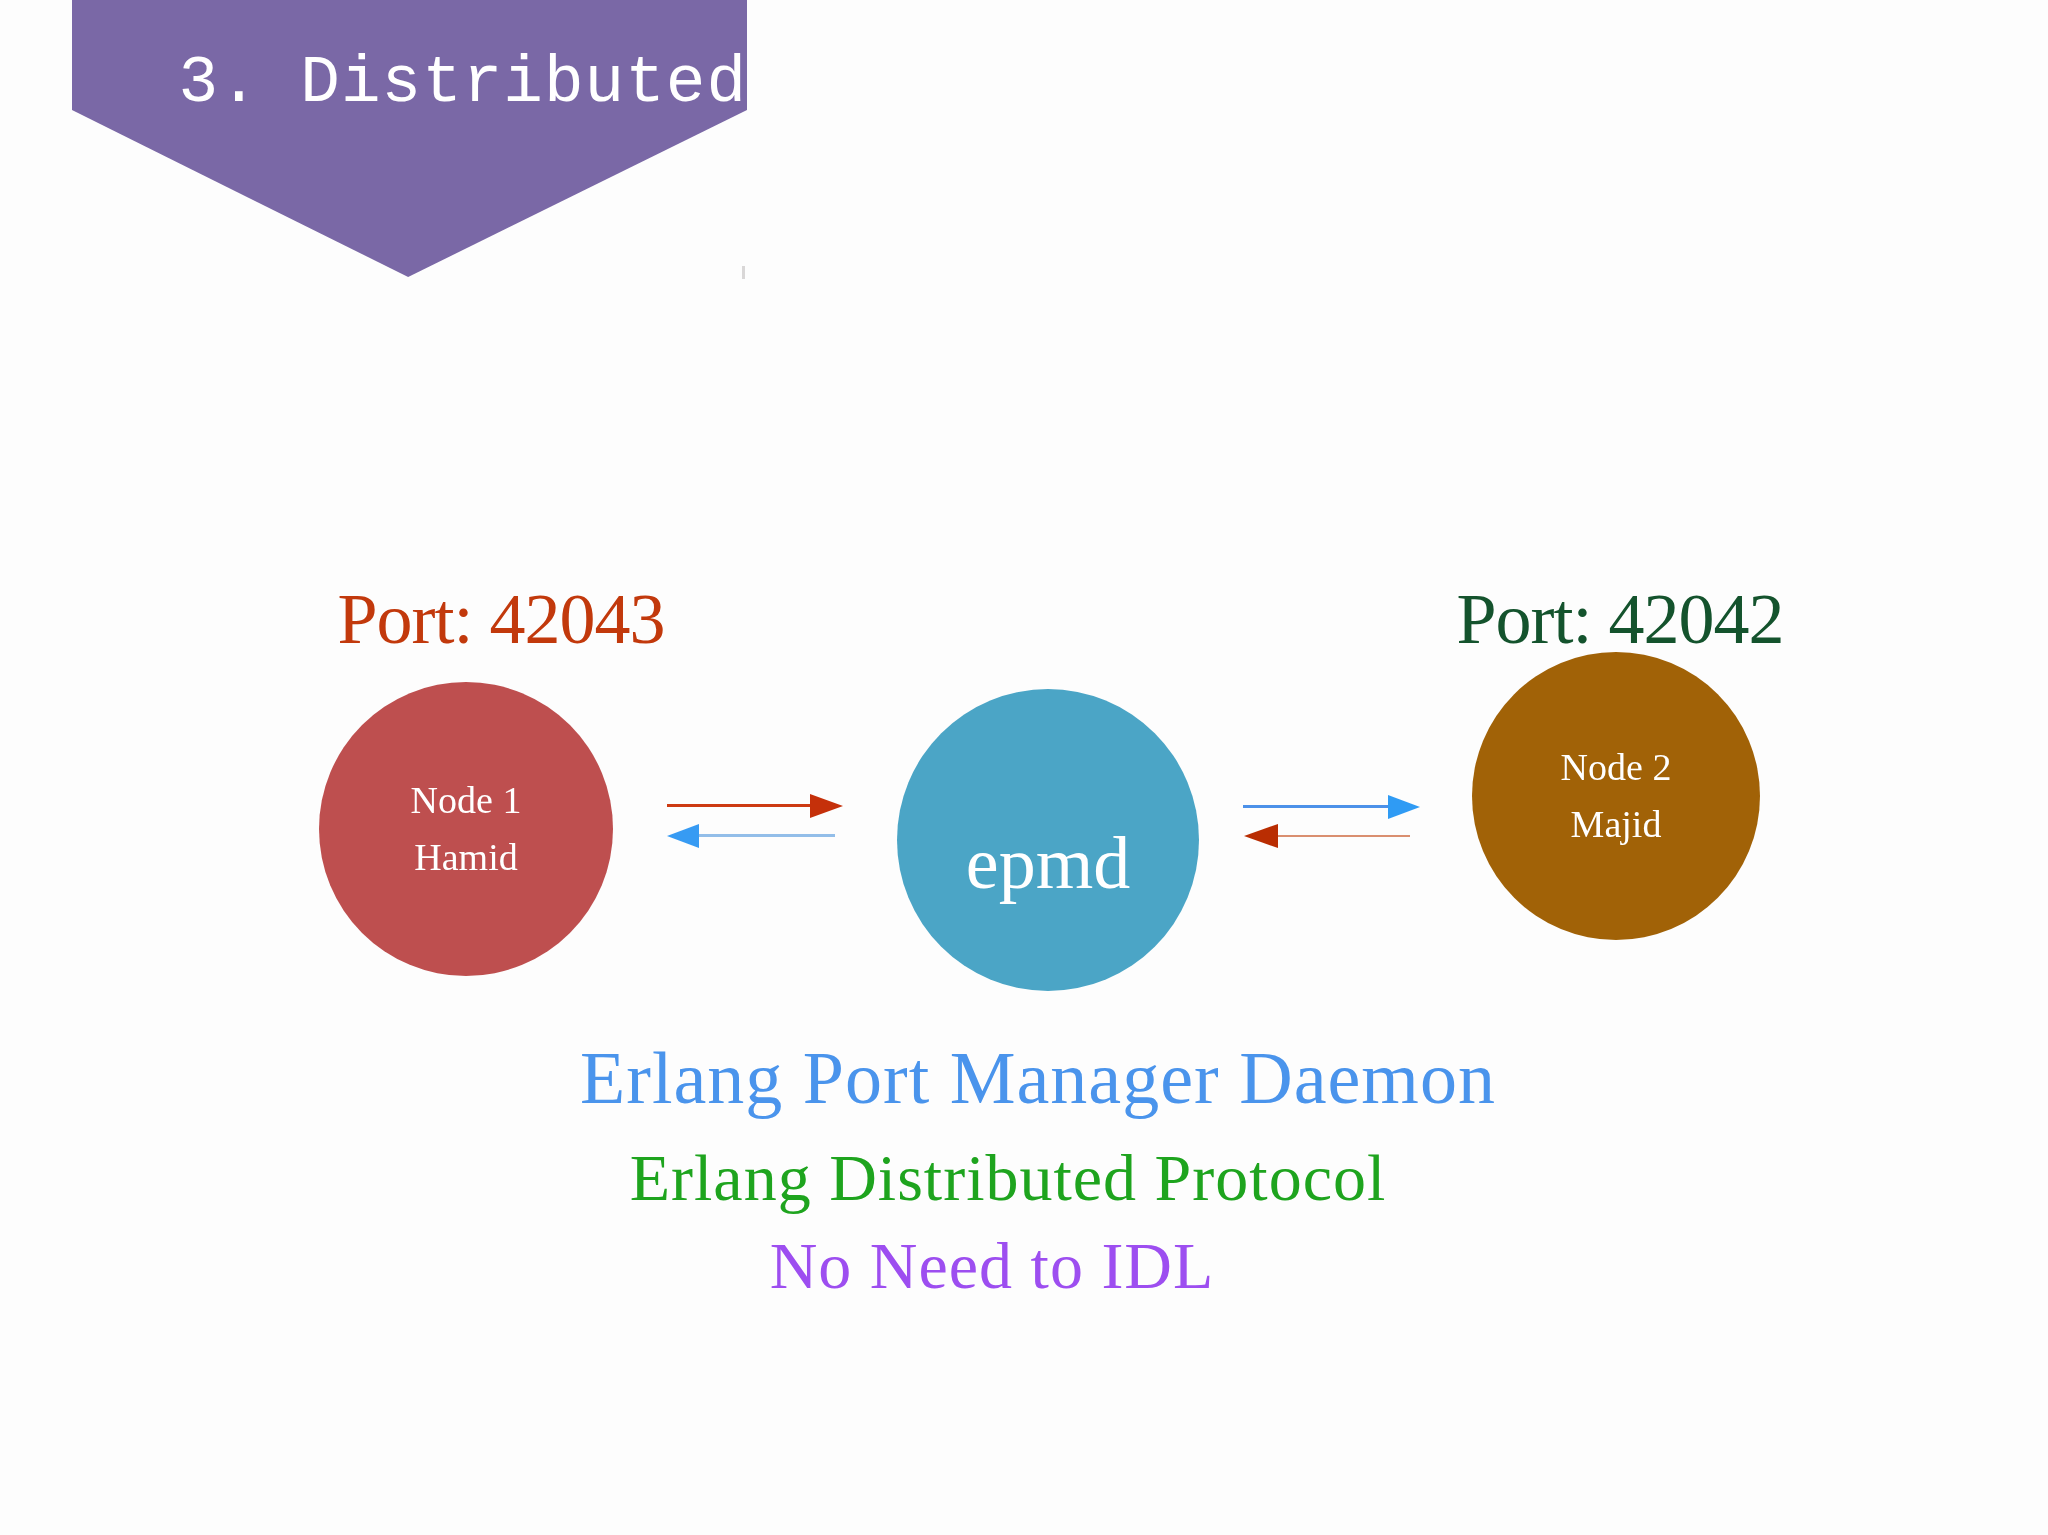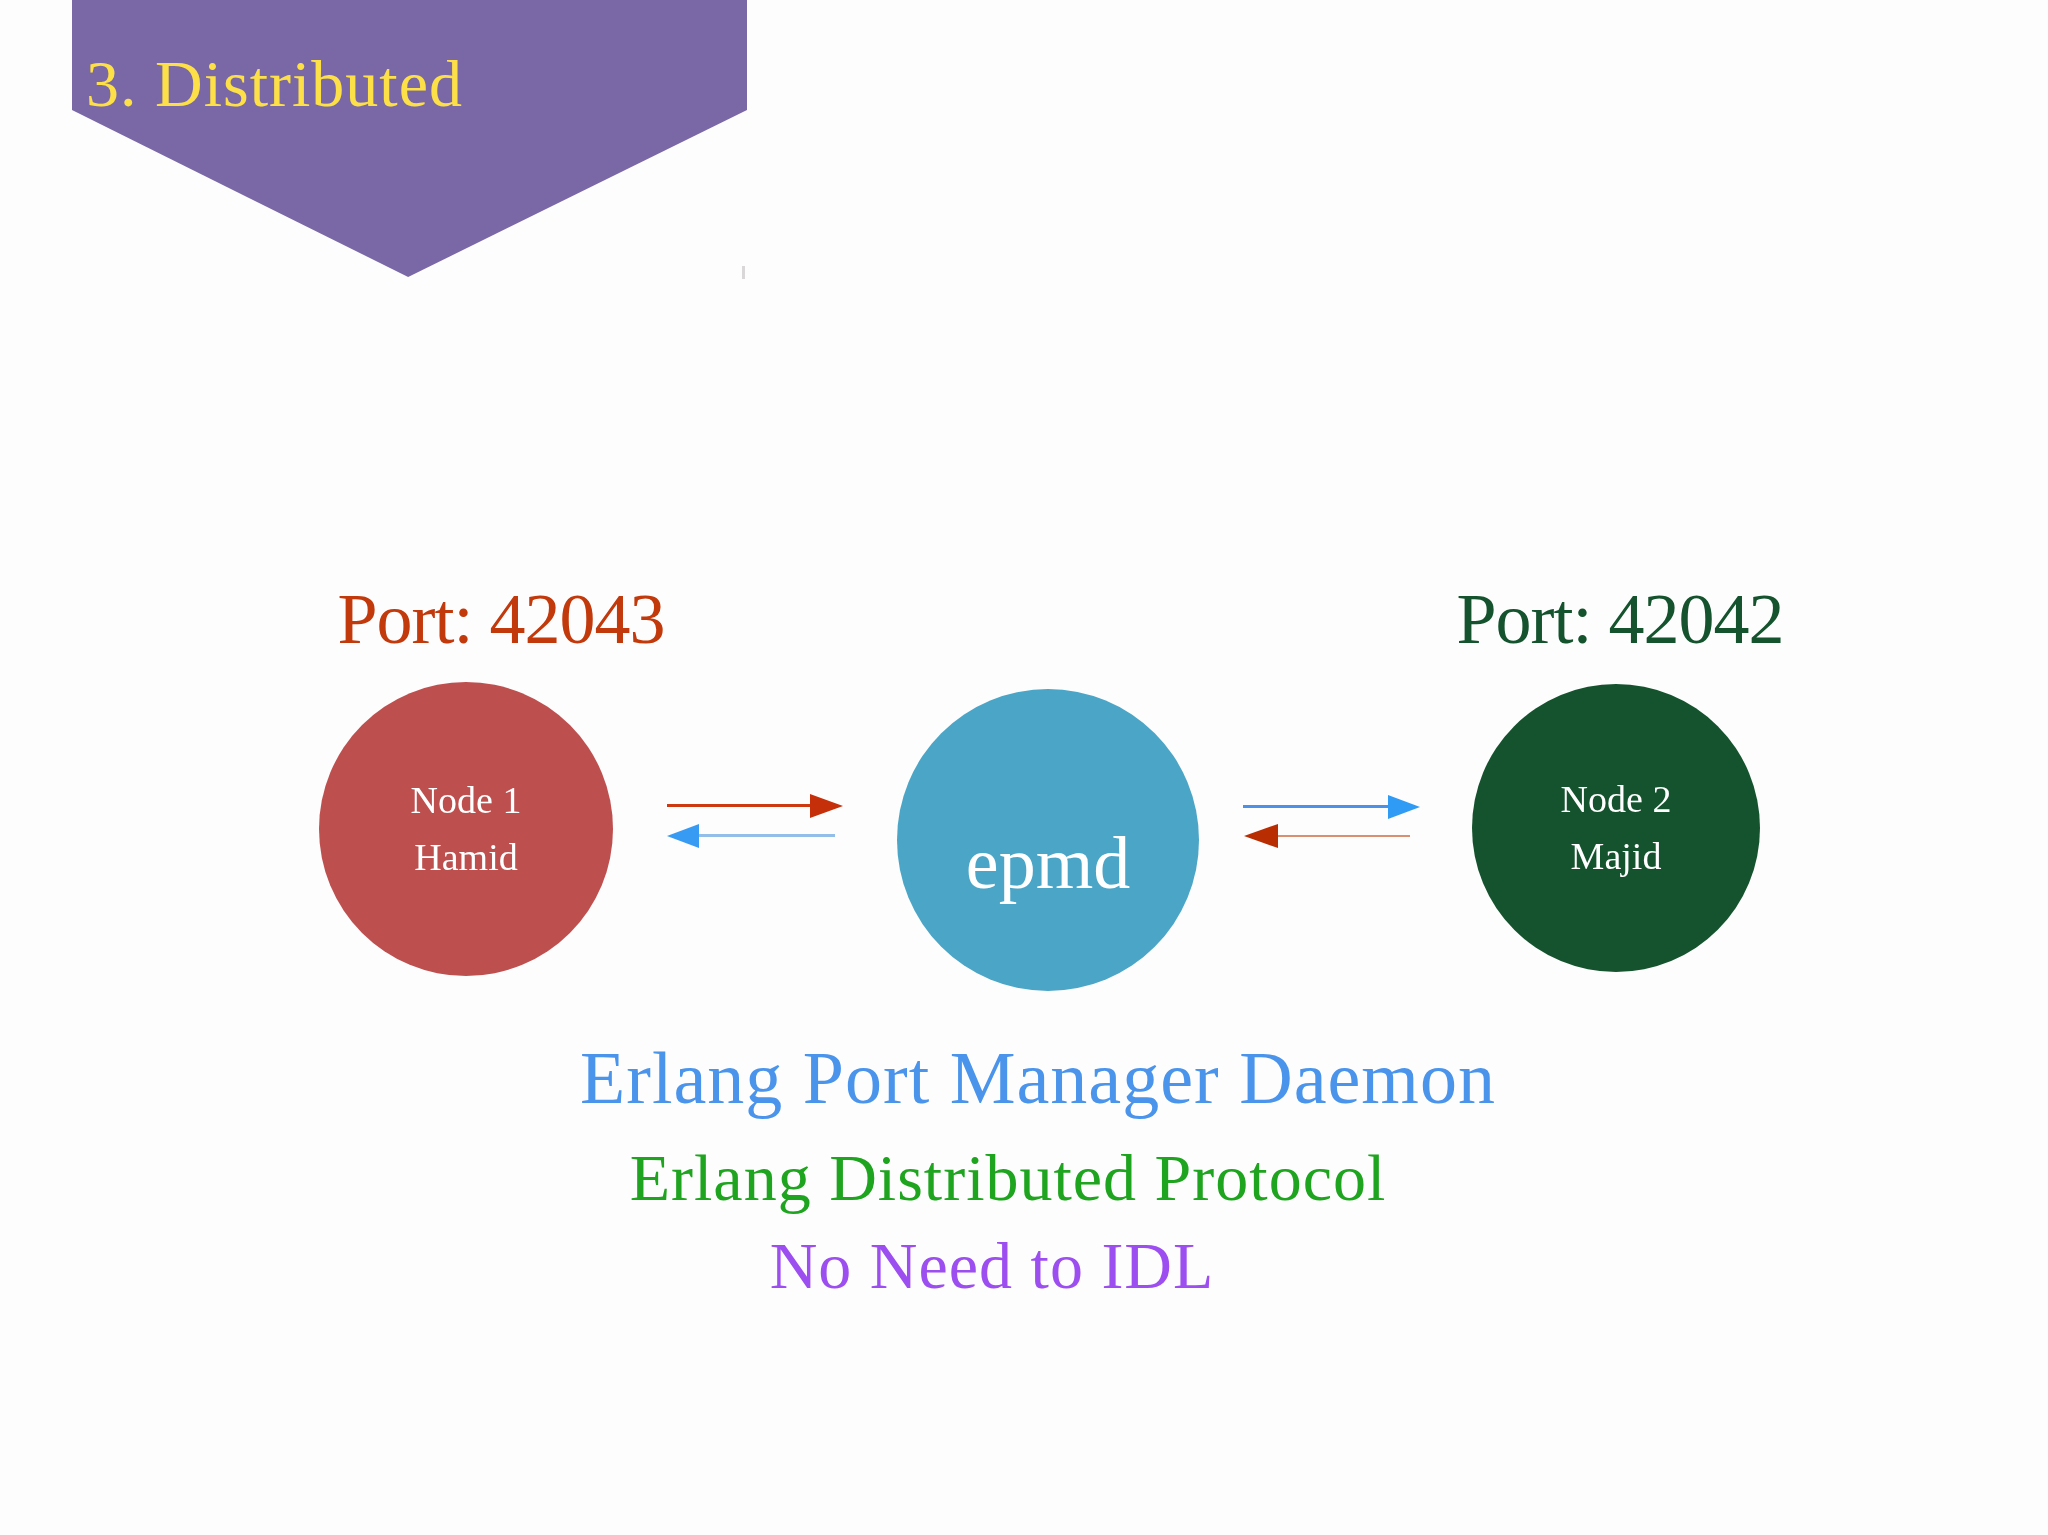--- a/index.html
+++ b/index.html
@@ -8,39 +8,39 @@
     background:#FDFDFD;
     font-family:"Liberation Serif","DejaVu Serif",serif;
   }
   
   .banner{
     position:absolute;left:72px;top:0;width:675px;height:277px;
     background:#7A68A6;
     clip-path:polygon(0 0,100% 0,100% 39.7%,49.8% 100%,0 39.7%);
   }
   .banner-text{
-    padding-top:46px;text-align:left;text-indent:14px;
-    font-size:66px;color:#fde047;letter-spacing:1px;
+    padding-top:46px;text-align:right;text-indent:14px;
+    font-size:66px;color:#ffffff;letter-spacing:1px;font-family:Liberation Mono, monospace;
   }
   
   .tick{position:absolute;left:742px;top:266px;width:3px;height:13px;background:#D9D7D7;}
   
   .port{position:absolute;top:578px;transform:translateX(-50%);font-size:72px;letter-spacing:-1px;white-space:nowrap;}
   .port-1{left:501px;color:#C2390C;}
   .port-2{left:1042px;color:#2BC6C6;}
   .port-3{left:1620px;color:#14532d;}
   
   .circle{
     position:absolute;border-radius:50%;
     display:flex;flex-direction:column;align-items:center;justify-content:center;
     color:#FFFFFF;text-align:center;
   }
   .node1{left:319px;top:682px;width:294px;height:294px;background:#BE4F4F;}
   .epmd {left:897px;top:689px;width:302px;height:302px;background:#4BA5C6;}
-  .node2{left:1472px;top:684px;width:288px;height:288px;background:#14532d;}
+  .node2{left:1472px;top:652px;width:288px;height:288px;background:#a16207;}
   .cline{font-size:38px;line-height:57px;text-align:center;}
   .eline{font-size:74px;line-height:74px;padding-top:10px;margin-top:36px;}
   
   .aline{position:absolute;height:3px;}
   .ahead{position:absolute;width:0;height:0;border-top:12px solid transparent;border-bottom:12px solid transparent;}
   .a1-line{left:667px;top:804px;width:143px;background:#CD3A12;}
   .a1-head{left:810px;top:794px;border-left:33px solid #C5300A;}
   .a2-head{left:667px;top:824px;border-right:32px solid #379BF3;}
   .a2-line{left:699px;top:834px;width:136px;background:#93BEE9;}
   .a3-line{left:1243px;top:805px;width:145px;background:#4C91E9;}

